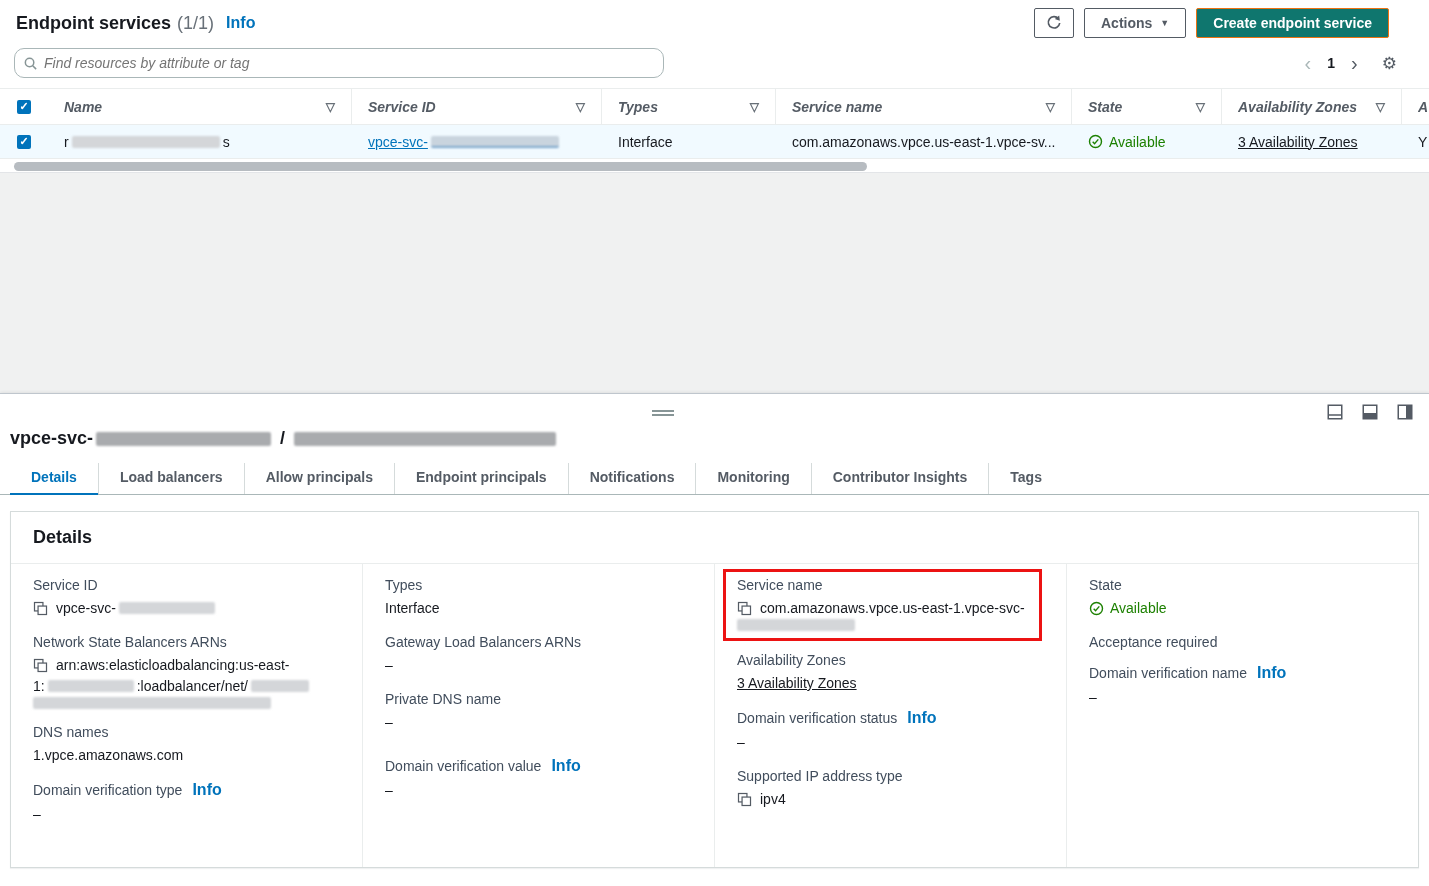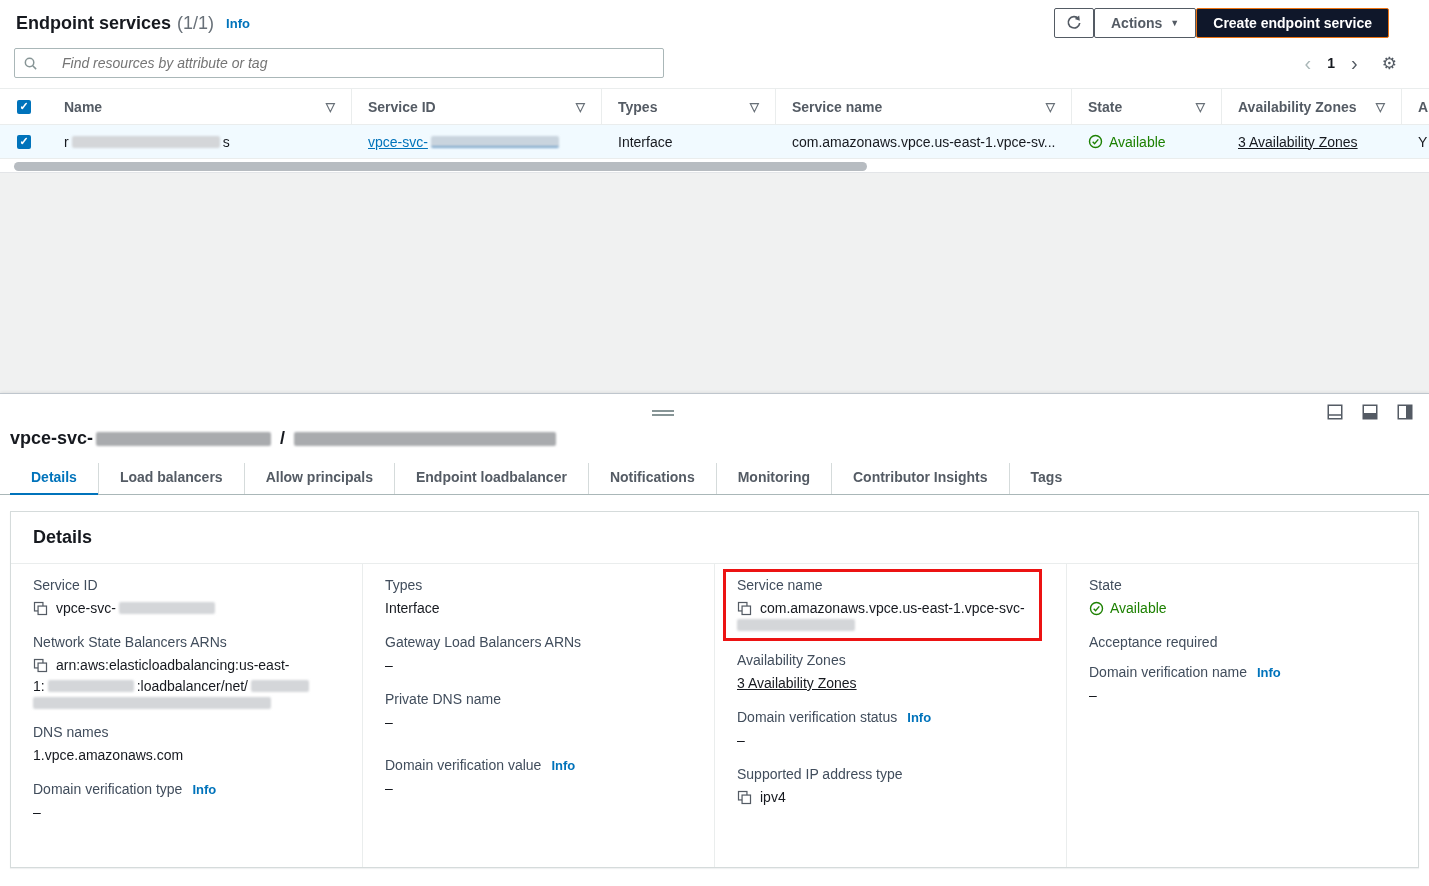--- a/index.html
+++ b/index.html
@@ -8,47 +8,47 @@
     font-family: "Liberation Sans", sans-serif;
     font-size: 14px; color: #16191f; background: #fff;
     position: relative; overflow: hidden;
   }
   svg { display: block; }
 
   
   .toolbar { display: flex; align-items: center; height: 46px; padding: 0 40px 0 16px; background: #fff; }
   .page-title { font-size: 18px; font-weight: 700; display: flex; align-items: baseline; gap: 6px; }
   .count { color: #687078; font-weight: 400; }
-  .info-link { color: #0073bb; font-size: 13px; font-weight: 700; margin-left: 12px; cursor: pointer; text-decoration: none; }
-  .toolbar-right { margin-left: auto; display: flex; }
+  .info-link { color: #0073bb; font-size: 16px; font-weight: 700; margin-left: 12px; cursor: pointer; text-decoration: none; }
+  .toolbar-right { margin-left: auto; display: flex; gap: 10px; }
   .btn { display: inline-flex; align-items: center; justify-content: center; gap: 8px; height: 30px;
          padding: 0 16px; border: 1px solid #545b64; border-radius: 2px; background: #fff;
          color: #545b64; font-weight: 700; font-size: 14px; font-family: inherit; cursor: pointer; }
   .btn-icon { width: 40px; padding: 0; }
-  .btn-primary { background: #0f172a; border-color: #ec7211; color: #fff; }
+  .btn-primary { background: #0f766e; border-color: #ec7211; color: #fff; }
   .caret { font-size: 9px; line-height: 1; }
 
   
   .search-row { display: flex; align-items: center; padding: 2px 32px 10px 14px; background: #fff; }
-  .search-box { width: 650px; height: 30px; border: 1px solid #aab7b8; border-radius: 2px;
-                display: flex; align-items: center; gap: 24px; padding: 0 8px; background: #fff; }
+  .search-box { width: 650px; height: 30px; border: 1px solid #aab7b8; border-radius: 10px;
+                display: flex; align-items: center; gap: 6px; padding: 0 8px; background: #fff; }
   .search-box input { flex: 1; border: 0; outline: 0; background: transparent; font-style: italic;
                       color: #687078; font-size: 14px; font-family: inherit; }
   .search-right { margin-left: auto; display: flex; align-items: center; gap: 2px; }
   .pag { font-size: 20px; color: #545b64; padding: 0 8px; cursor: pointer; line-height: 1; }
   .pag.disabled { color: #aab7b8; }
   .page-num { font-size: 14px; font-weight: 700; padding: 0 6px; }
   .gear { font-size: 17px; color: #545b64; margin-left: 14px; cursor: pointer; line-height: 1; }
 
   
   .tr { display: flex; align-items: center; }
   .thead { height: 37px; border-top: 1px solid #eaeded; border-bottom: 1px solid #eaeded;
            color: #545b64; font-weight: 700; background: #fff; }
   .th { display: flex; align-items: center; padding: 0 16px; height: 100%; border-right: 1px solid #eaeded; }
-  .th .lbl { flex: 1; white-space: nowrap; overflow: hidden; }
+  .th .lbl { flex: 1; white-space: nowrap; overflow: hidden; font-style: italic; }
   .filter { color: #687078; font-size: 12px; cursor: pointer; margin-left: 8px; }
   .c-cb { width: 48px; min-width: 48px; justify-content: center; border-right: none !important; }
   .c-name { width: 304px; min-width: 304px; }
   .c-sid { width: 250px; min-width: 250px; }
   .c-types { width: 174px; min-width: 174px; }
   .c-sname { width: 296px; min-width: 296px; }
   .c-state { width: 150px; min-width: 150px; }
   .c-az { width: 180px; min-width: 180px; }
   .c-last { flex: 1; border-right: none !important; }
   .row { height: 34px; background: #f1faff; border-bottom: 1px solid #eaeded; }
@@ -251,21 +251,21 @@
     <span>vpce-svc-</span>
     <span class="rd rd-dark" style="width:175px"></span>
     <span class="sep">/</span>
     <span class="rd rd-dark" style="width:262px"></span>
   </h2>
 
   <div class="tabs">
     <div class="tab active">Details</div>
     <div class="tab">Load balancers</div>
     <div class="tab">Allow principals</div>
-    <div class="tab">Endpoint loadbalancer</div>
+    <div class="tab">Endpoint principals</div>
     <div class="tab">Notifications</div>
     <div class="tab">Monitoring</div>
     <div class="tab">Contributor Insights</div>
     <div class="tab">Tags</div>
   </div>
 
   <div class="card">
     <div class="card-header">Details</div>
     <div class="card-body">
 

